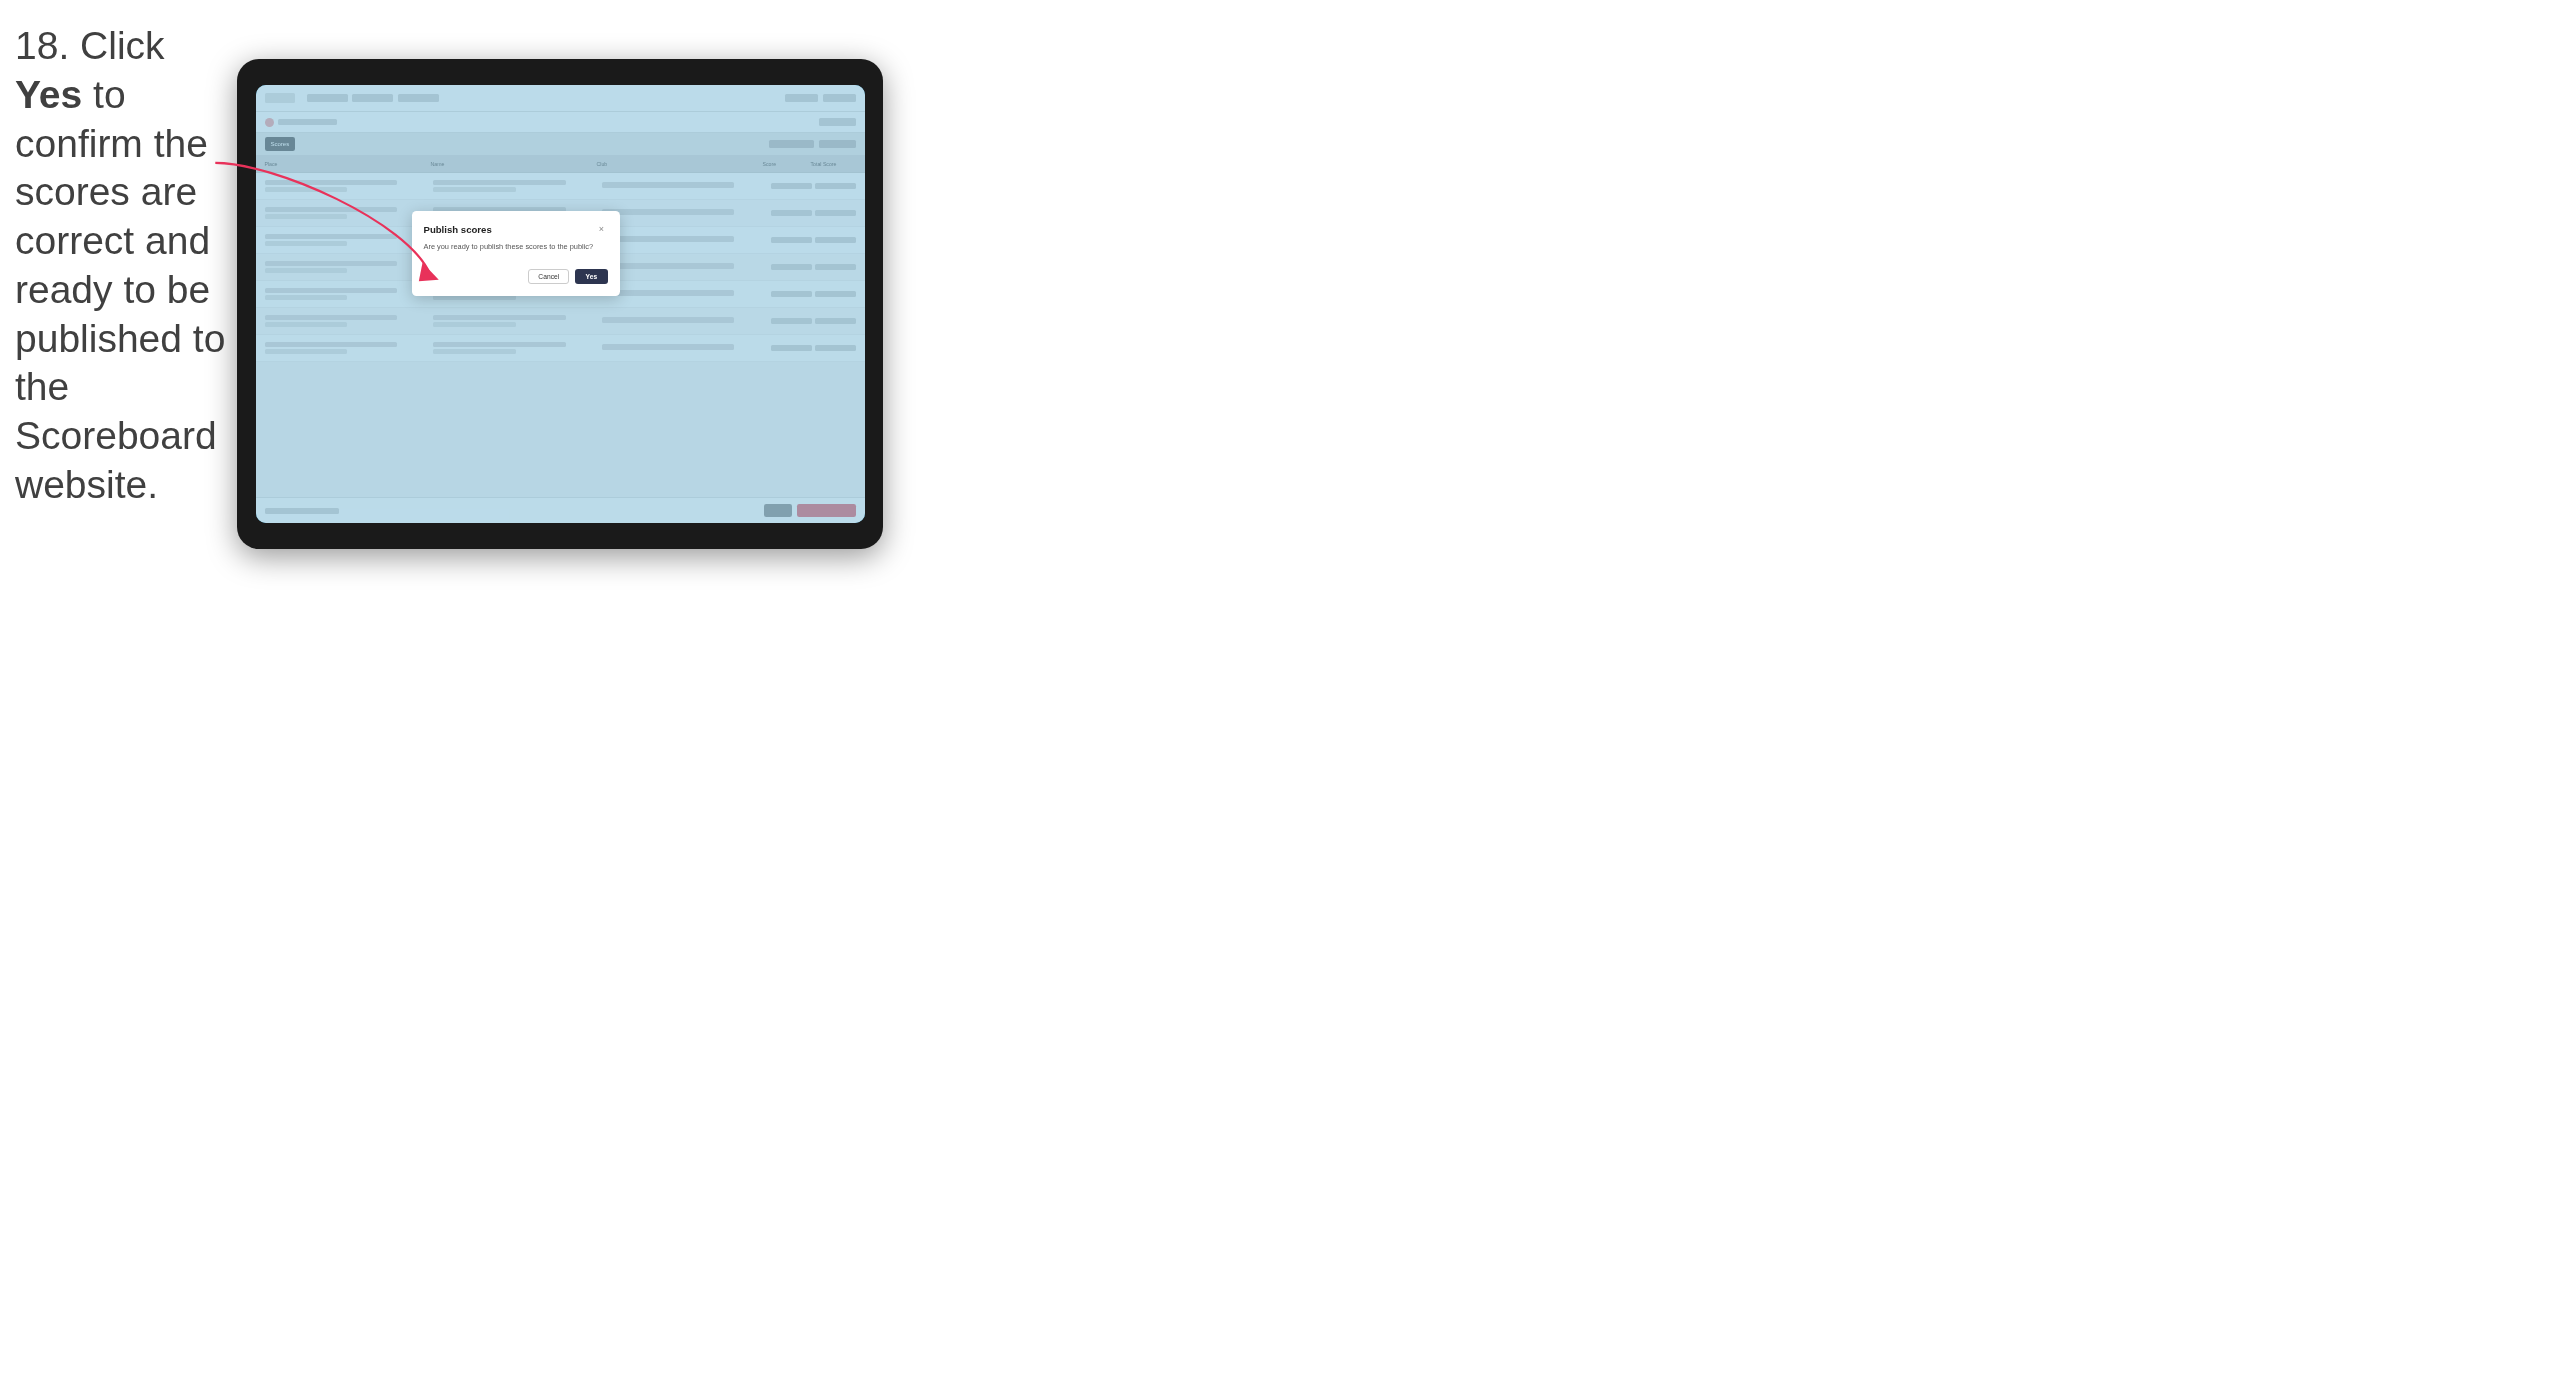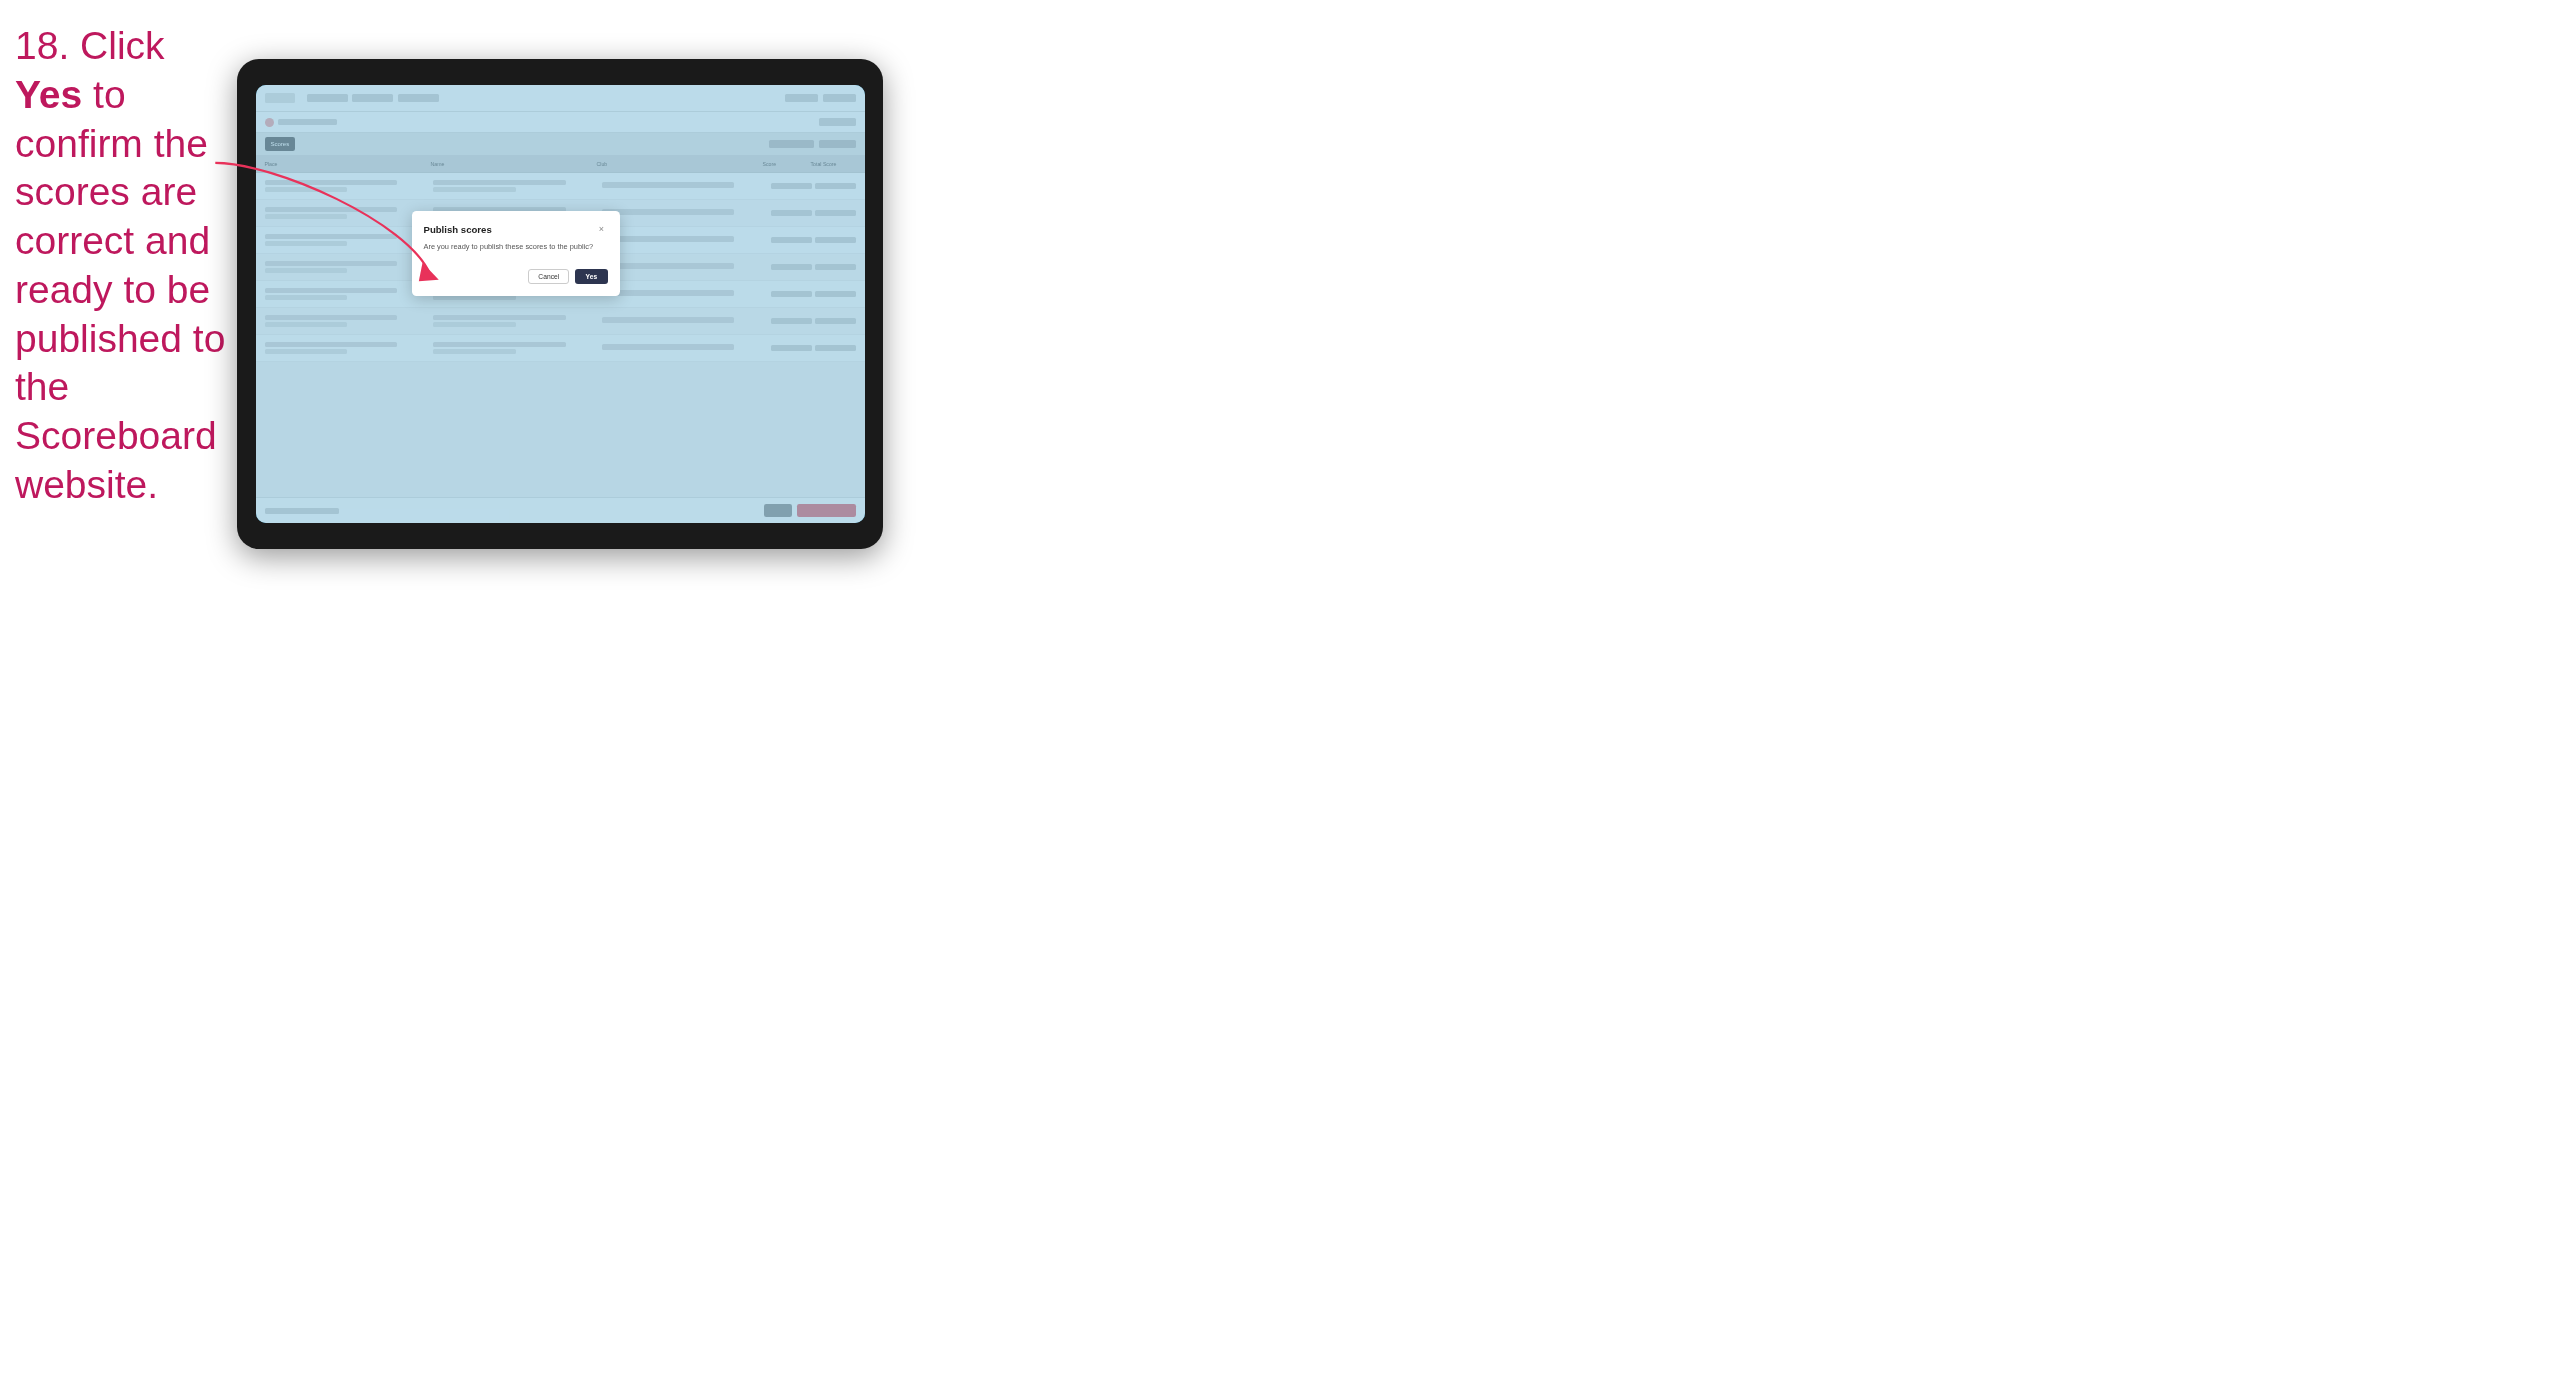--- a/index.html
+++ b/index.html
@@ -14,21 +14,21 @@
     }
 
     
     .instruction-text {
       position: absolute;
       left: 15px;
       top: 22px;
       width: 215px;
       font-size: 39px;
       line-height: 1.25;
-      color: #be185d;
+      color: #404040;
     }
 
     .instruction-text strong {
       font-weight: 700;
     }
 
     
     .tablet-outer {
       position: absolute;
       left: 237px;

